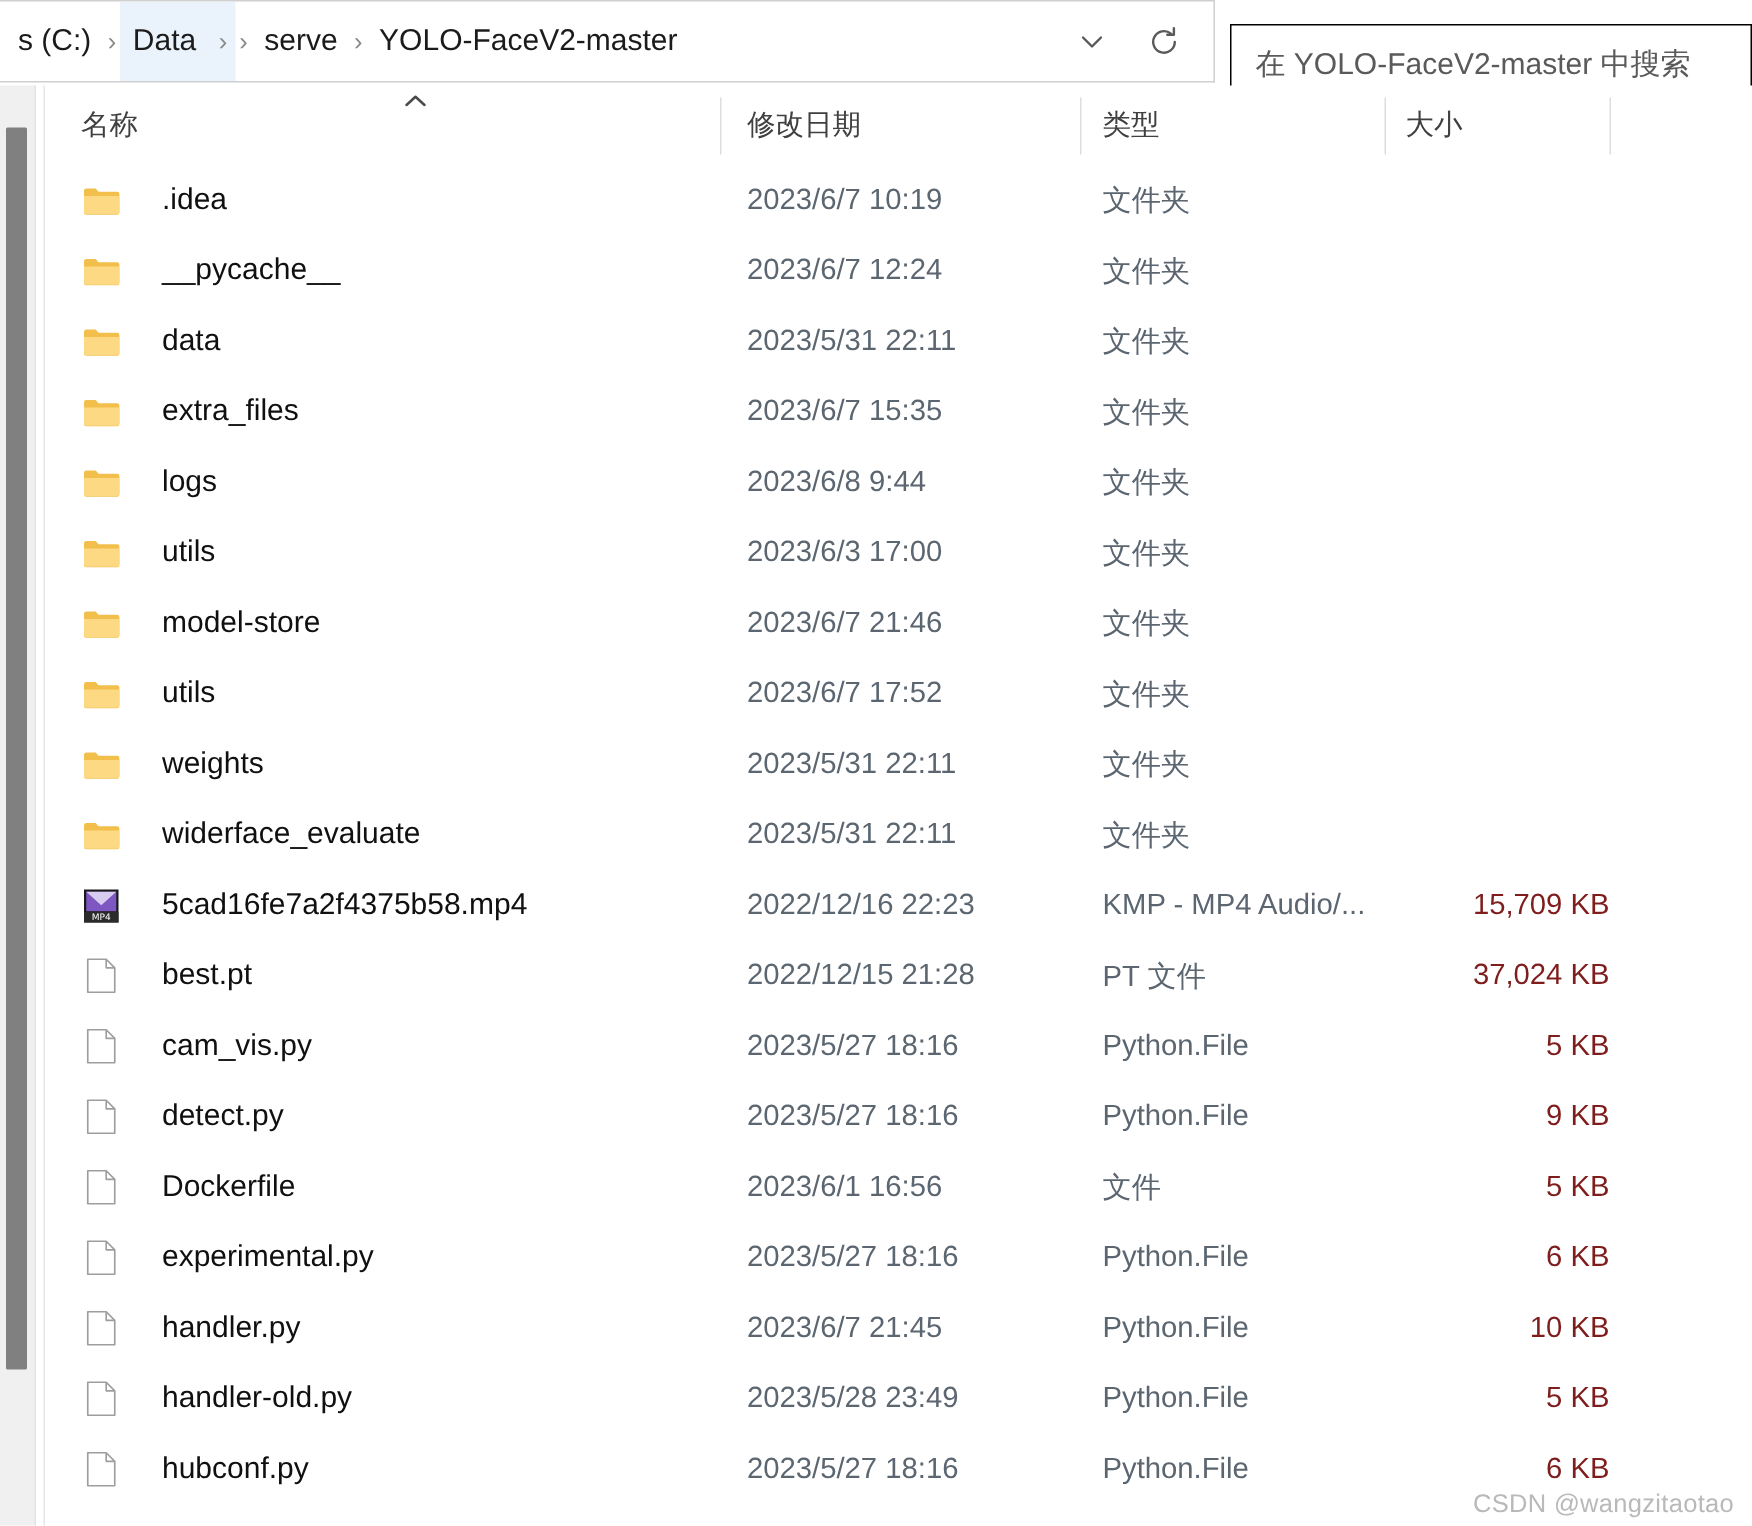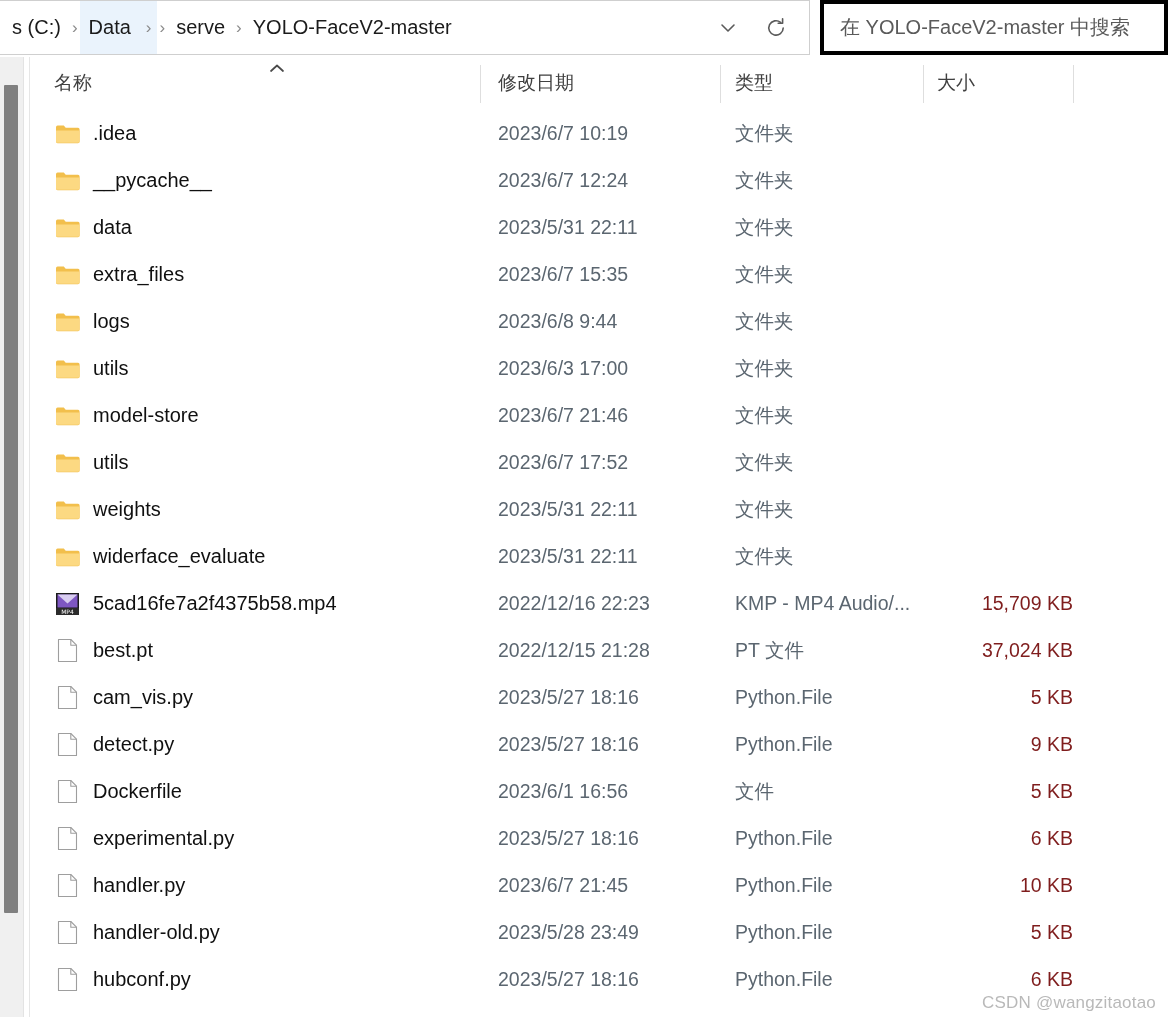--- a/index.html
+++ b/index.html
@@ -73,23 +73,23 @@
   }
   .addr-icon {
     width: 30px; height: 30px;
     display: flex; align-items: center; justify-content: center;
     cursor: default;
   }
   .addr-icon svg { display: block; }
 
   #searchbox {
     position: absolute;
-    left: 820px; top: 0;
+    left: 820px; top: 16px;
     width: 348px; height: 55px;
-    border: 4px solid #000000;
+    border: 1px solid #000000;
     background: #ffffff;
     display: flex;
     align-items: center;
     padding-left: 14px;
   }
   #search-input {
     border: none;
     outline: none;
     background: transparent;
     font-family: "Liberation Sans", "DejaVu Sans", sans-serif;
@@ -161,21 +161,21 @@
     height: 47px;
     display: flex;
     align-items: center;
     cursor: default;
   }
   .cell-name {
     position: absolute;
     left: 24px;
     display: flex;
     align-items: center;
-    gap: 13px;
+    gap: 28px;
     white-space: nowrap;
   }
   .cell-name .label {
     font-size: 20px;
     color: #101010;
   }
   .cell-date {
     position: absolute;
     left: 468px;
     font-size: 19.5px;

